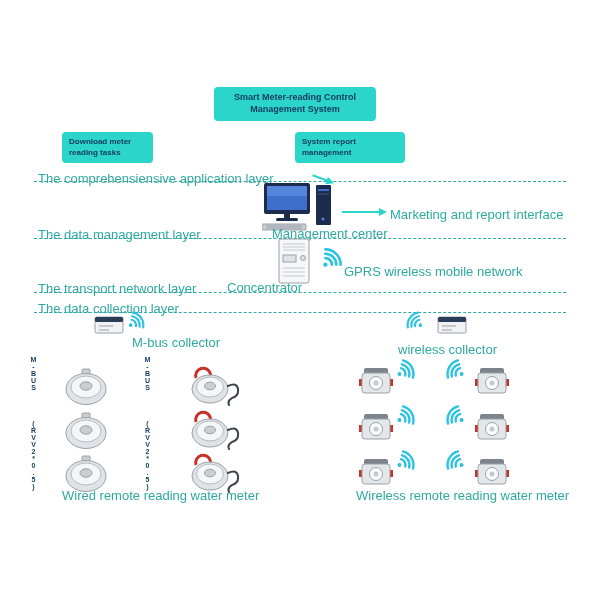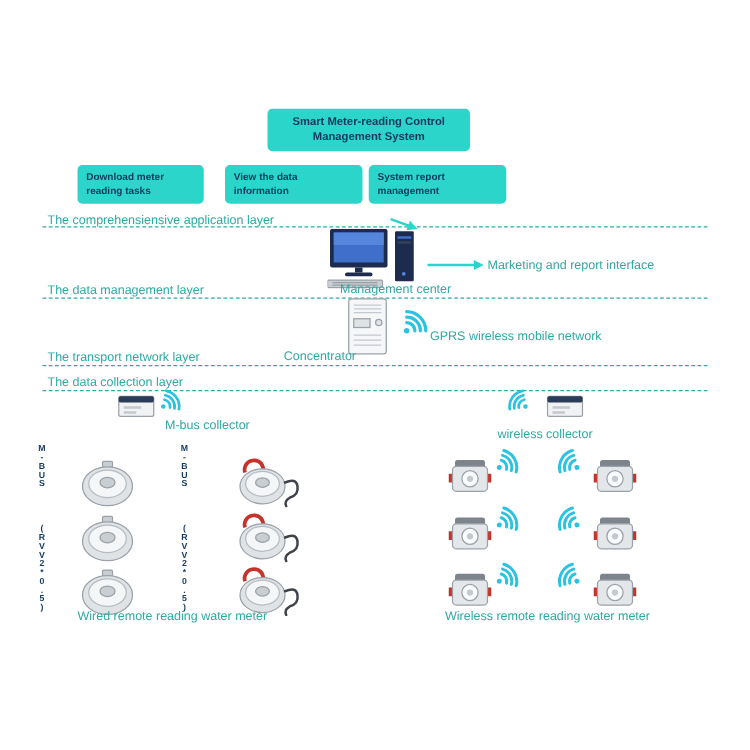--- a/index.html
+++ b/index.html
@@ -14,26 +14,26 @@
   }
   .title-box {
     left: 214px; top: 87px; width: 162px; height: 34px; font-size: 9px;
     display: flex; align-items: center; justify-content: center;
     text-align: center; padding: 2px 8px; line-height: 1.3;
   }
   .app-box {
     top: 132px; height: 31px; font-size: 8px; display: flex;
     align-items: center; padding: 2px 7px; line-height: 1.3;
   }
-  .b1 { left: 62px;  width: 101px; }
+  .b1 { left: 62px;  width: 91px; }
   .b2 { left: 180px; width: 110px; }
   .b3 { left: 295px; width: 110px; }
   .b4 { left: 409px; width: 112px; }
   .layer-label, .teal-label {
-    position: absolute; font-size: 10px; color: #2fa9a2; white-space: nowrap;
+    position: absolute; font-size: 13px; color: #2fa9a2; white-space: nowrap;
   }
   .dash-line {
     position: absolute; left: 34px; width: 532px; height: 0;
     border-top: 1px dashed #2fa9a2;
   }
   .vtext {
     position: absolute; writing-mode: vertical-rl; text-orientation: upright;
     font-size: 7px; font-weight: 700; color: #14395e; line-height: 1;
   }
   .abs { position: absolute; }
@@ -49,23 +49,20 @@
 <body>
 
 <div class="canvas">
 
   <div class="cyanbox title-box">
     <span>Smart Meter-reading Control Management System</span>
   </div>
 
   <div class="cyanbox app-box b1">
     <span>Download meter reading tasks</span>
-  </div>
-  <div class="cyanbox app-box b2">
-    <span>View the data information</span>
   </div>
   <div class="cyanbox app-box b3">
     <span>System report management</span>
   </div>
 
   <div class="layer-label" style="left:38px;top:171px;">The comprehensiensive application layer</div>
   <div class="dash-line" style="top:181px;"></div>
 
   <div class="layer-label" style="left:38px;top:227px;">The data management layer</div>
   <div class="dash-line" style="top:238px;"></div>

